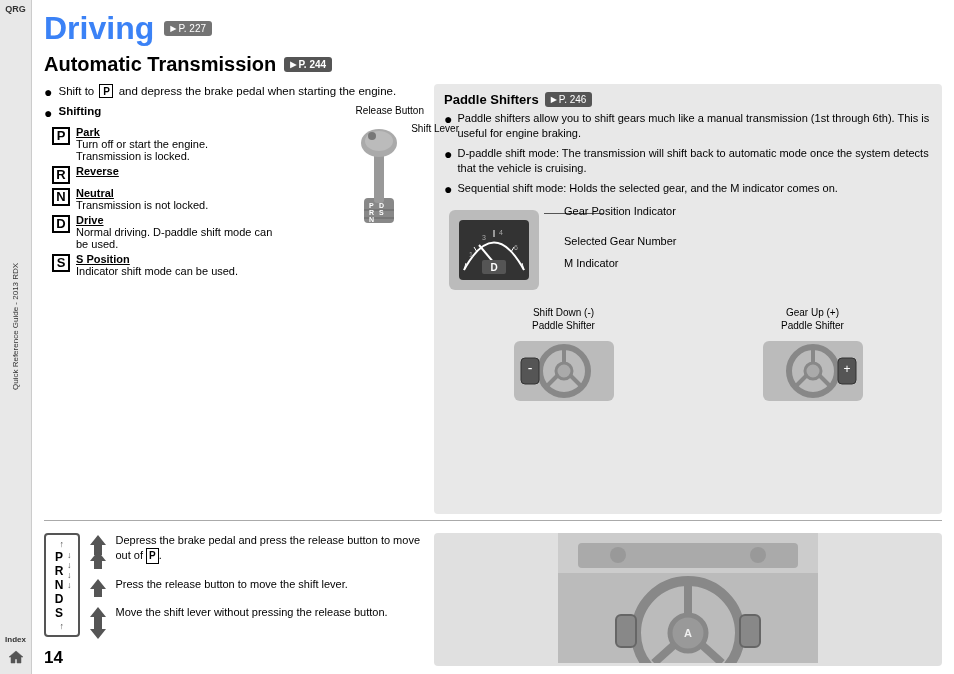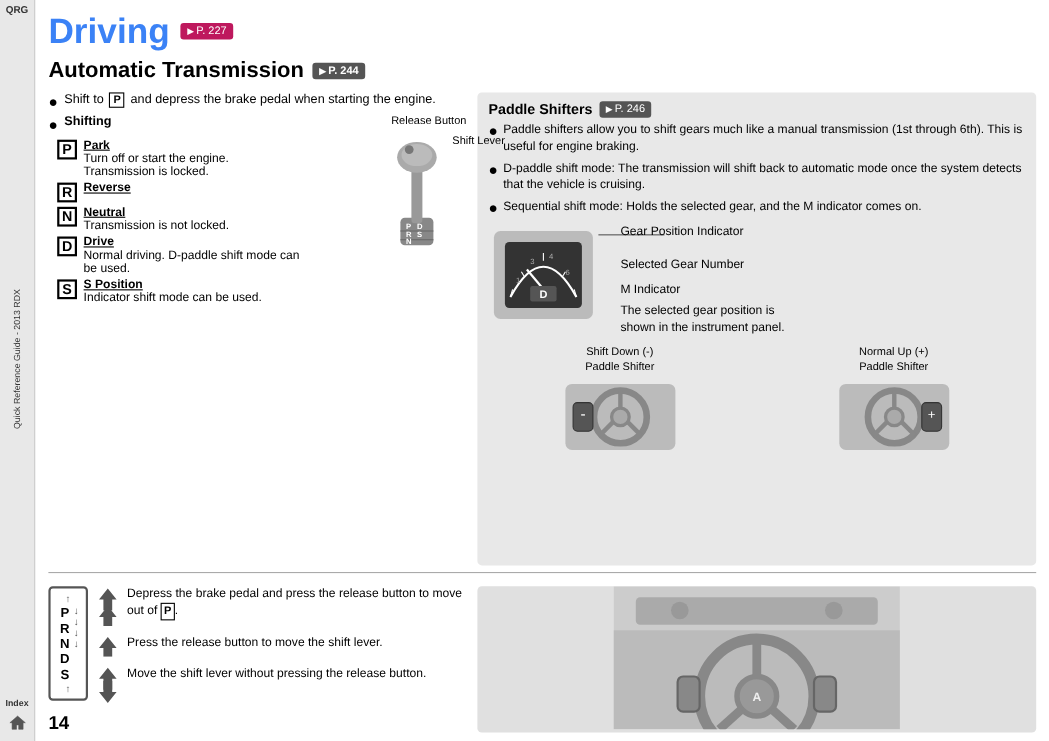--- a/index.html
+++ b/index.html
@@ -75,21 +75,21 @@
       align-items: center;
       gap: 10px;
       margin-bottom: 6px;
     }
     .page-title {
       font-size: 32px;
       font-weight: bold;
       color: #3b82f6;
     }
     .page-ref-badge {
-      background: #be185d;
+      background: #737373;
       color: #fff;
       font-size: 10px;
       padding: 2px 6px;
       border-radius: 3px;
       display: flex;
       align-items: center;
       gap: 2px;
     }
     .page-ref-badge::before {
       content: '▶';
@@ -503,21 +503,20 @@
 
           <div style="display:flex;align-items:center;gap:4px;margin-bottom:10px;">
             <span>Selected Gear Number</span>
           </div>
 
           <div style="display:flex;align-items:center;gap:6px;">
             <div>
               <span>M Indicator</span>
             </div>
           </div>
-          <div style="margin-top:6px;font-size:11px;line-height:1.4;max-width:150px;">The selected gear position is shown in the instrument panel.</div>
         </div>
       </div>
 
       <div class="paddle-images-row">
         <div class="paddle-img-box">
           <div style="font-size:10px;text-align:center;font-weight:normal;line-height:1.3;">
             <span>Shift Down (-)</span><br>
             <span>Paddle Shifter</span>
           </div>
           <svg width="110" height="70" viewBox="0 0 110 70">
@@ -530,21 +529,21 @@
             <line x1="48" y1="40" x2="36" y2="52" stroke="#888" stroke-width="4"></line>
             <line x1="62" y1="40" x2="74" y2="52" stroke="#888" stroke-width="4"></line>
 
             <rect x="12" y="22" width="18" height="26" rx="4" fill="#555" stroke="#333" stroke-width="1"></rect>
 
             <text x="21" y="37" font-size="14" fill="#fff" text-anchor="middle">-</text>
           </svg>
         </div>
         <div class="paddle-img-box">
           <div style="font-size:10px;text-align:center;font-weight:normal;line-height:1.3;">
-            <span>Normal Up (+)</span><br>
+            <span>Gear Up (+)</span><br>
             <span>Paddle Shifter</span>
           </div>
           <svg width="110" height="70" viewBox="0 0 110 70">
             <rect x="5" y="5" width="100" height="60" rx="6" fill="#bbb"></rect>
 
             <circle cx="55" cy="35" r="24" fill="none" stroke="#888" stroke-width="6"></circle>
             <circle cx="55" cy="35" r="8" fill="#aaa" stroke="#888" stroke-width="3"></circle>
 
             <line x1="55" y1="27" x2="55" y2="12" stroke="#888" stroke-width="4"></line>
             <line x1="48" y1="40" x2="36" y2="52" stroke="#888" stroke-width="4"></line>

